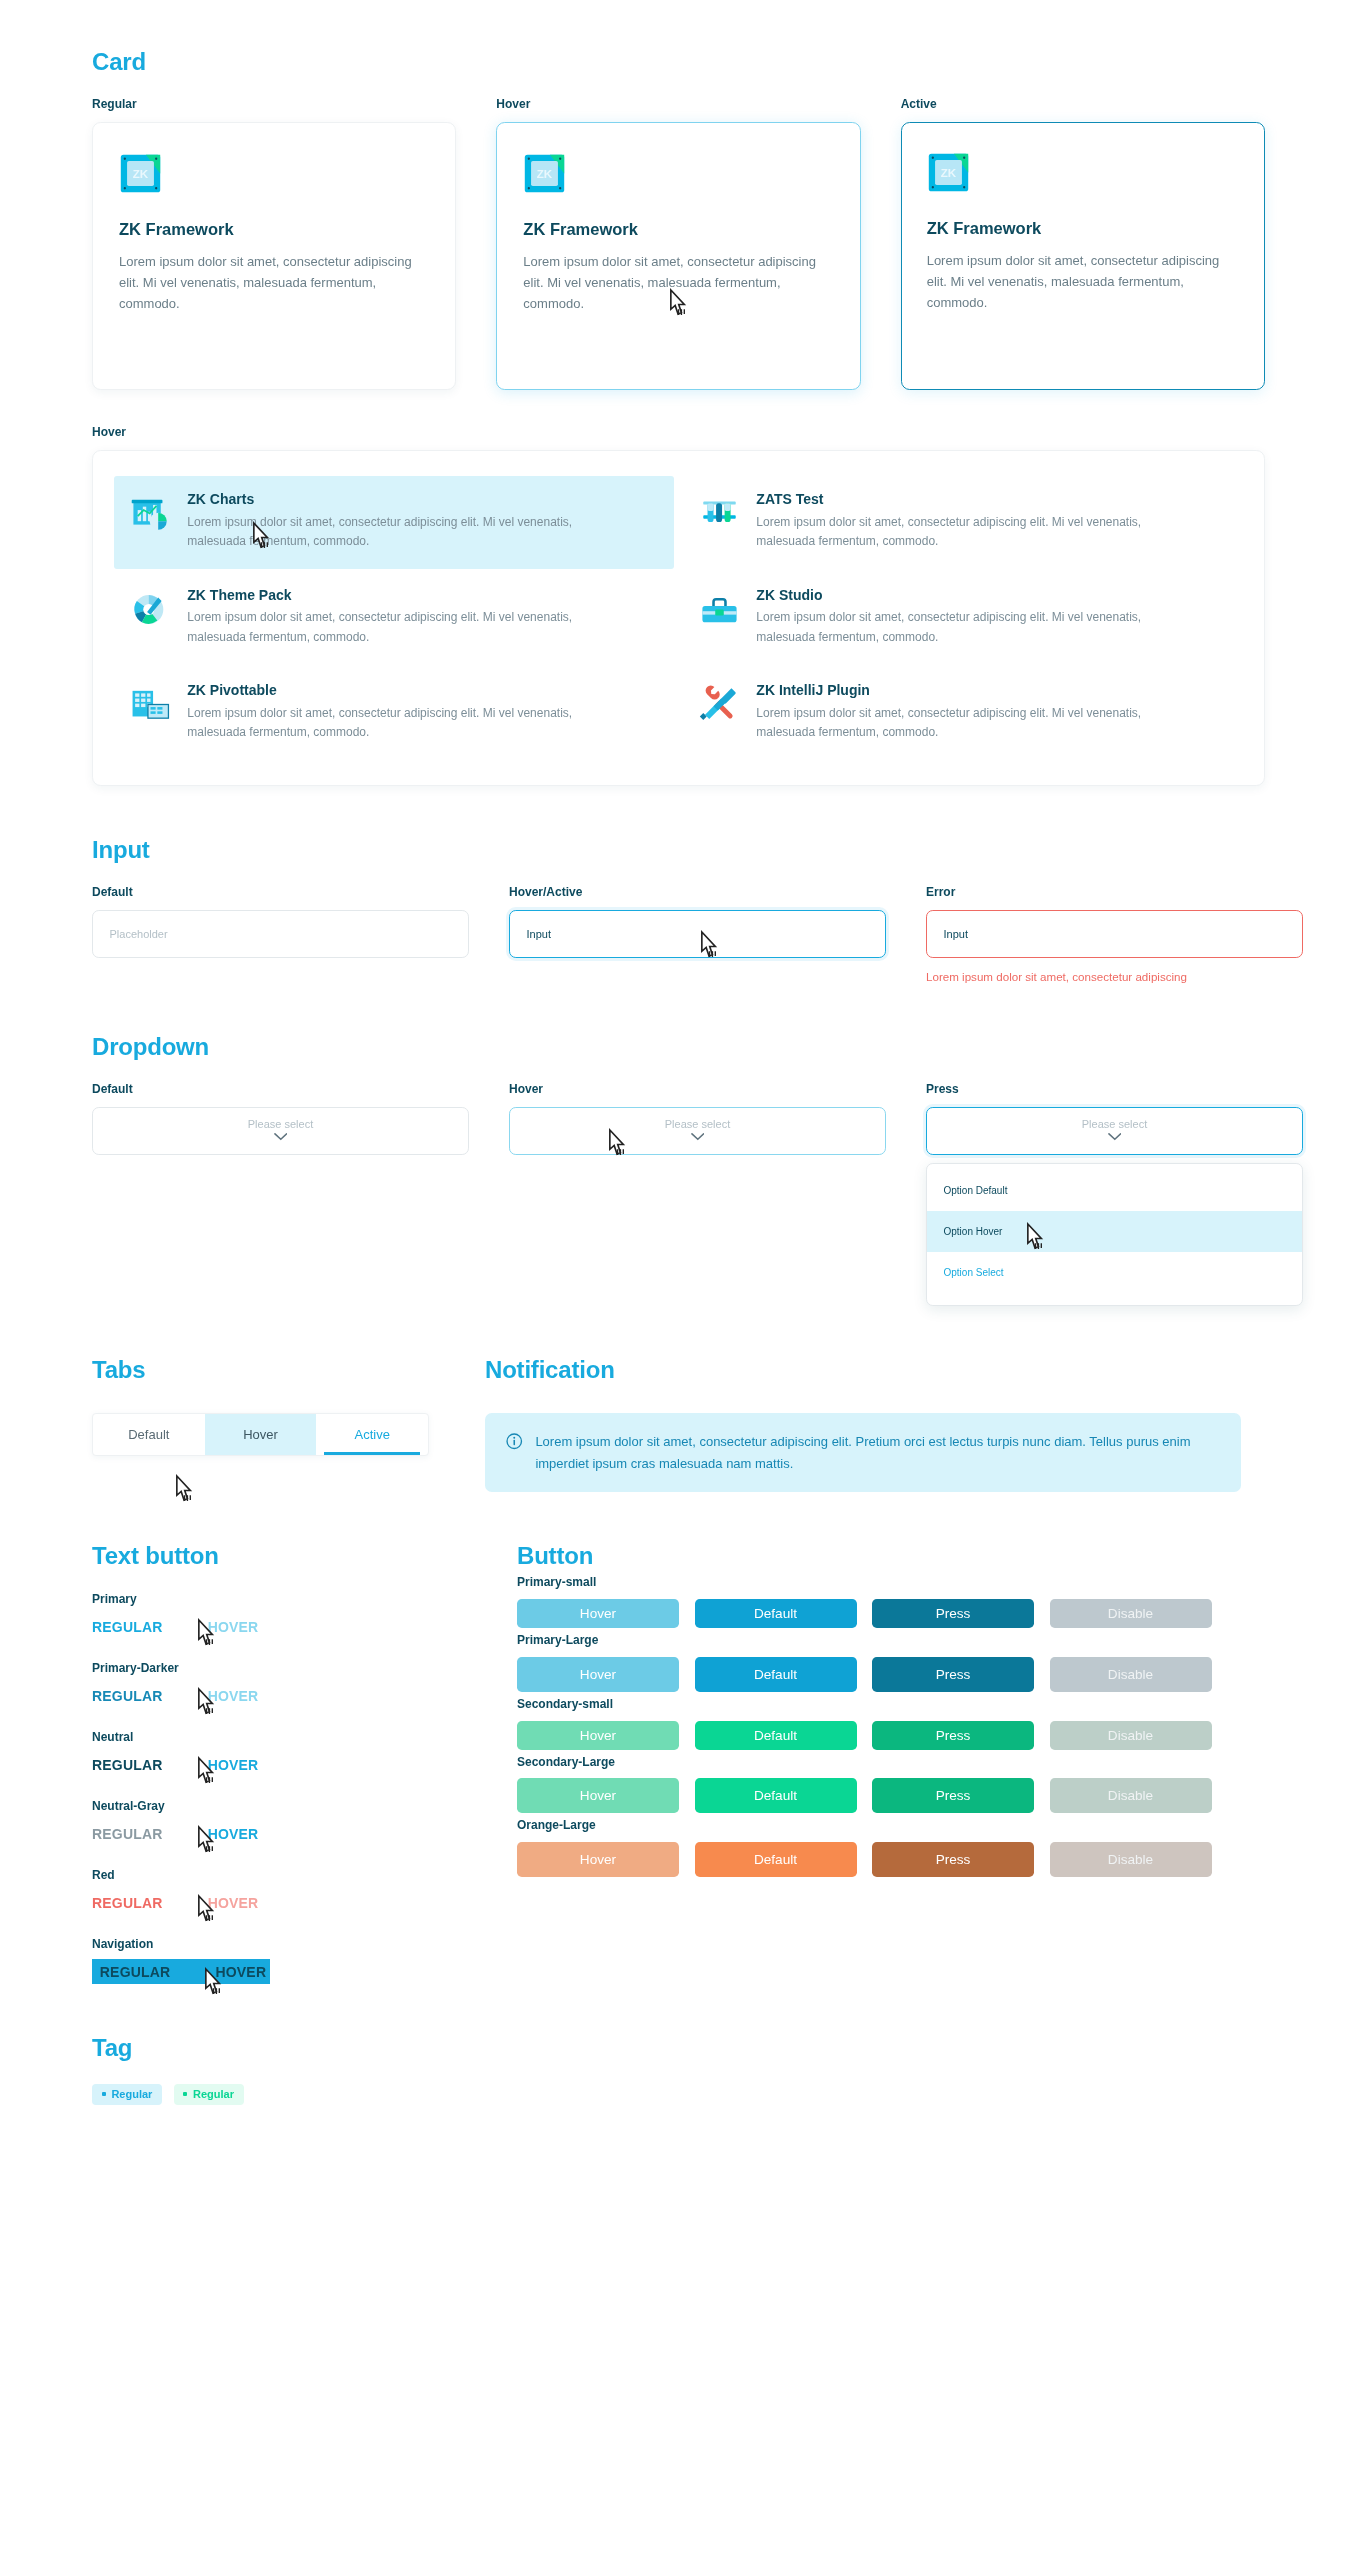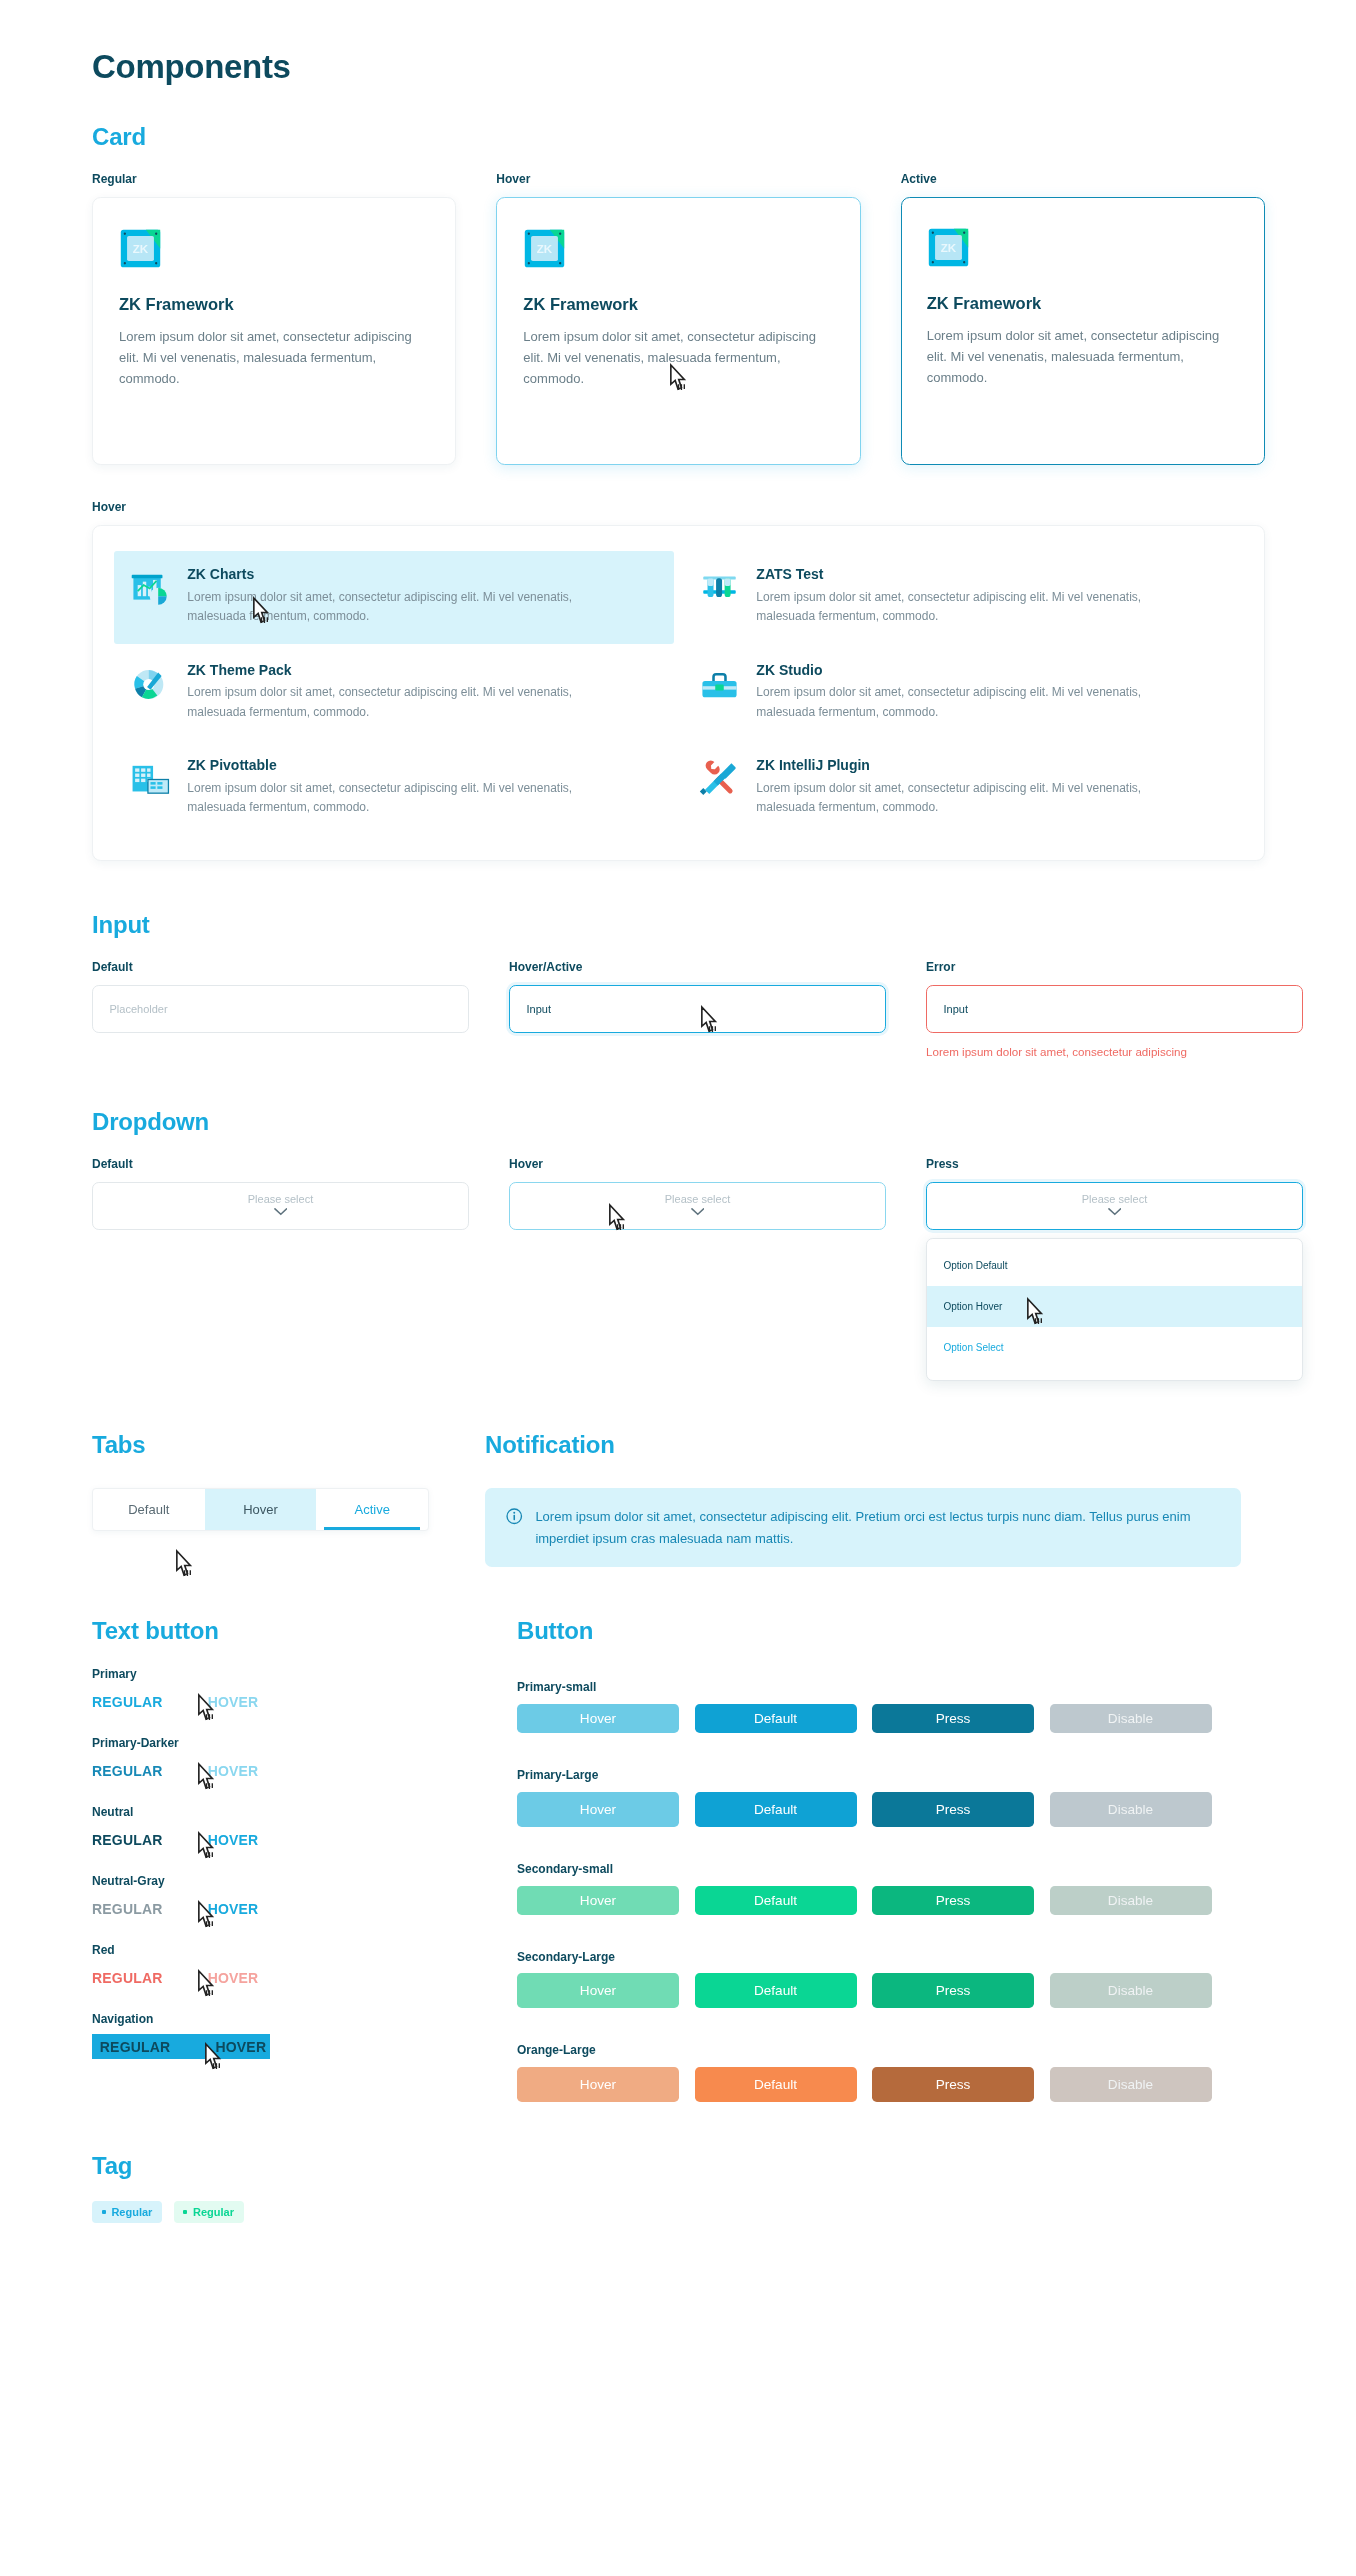--- a/index.html
+++ b/index.html
@@ -105,21 +105,21 @@
   .tb-row { display: flex; gap: 52px; }
   .tb-col { width: 377px; }
   .btn-col { width: 756px; }
   .tb-group { margin-top: 21.3px; }
   .tb-group .label-sm { display:block; margin-bottom: 8.7px; }
   .tb-pair { display: flex; gap: 45px; position: relative; height: 25px; align-items:center; }
   .tb-txt { font-size: 14px; font-weight: bold; letter-spacing: 0.2px; }
   .tb-nav { background: #18aade; padding: 3.9px 7.8px; display:flex; gap:45px; width: 178px; }
   .tb-nav .tb-txt { color: #0d4a5e; }
 
-  .btn-group { margin-top: 35px; }
+  .btn-group { margin-top: 5px; }
   .btn-group .label-sm { display:block; margin-bottom: 9.7px; }
   .btn-line { display: flex; gap: 15.5px; }
   .btn {
     width: 162px; border-radius: 4.8px; display:flex; align-items:center; justify-content:center;
     color:#fff; font-size: 13.6px;
   }
   .btn.small { height: 29px; }
   .btn.large { height: 35px; }
   .btn.dis { color: #f0f3f4; }
 
@@ -131,21 +131,20 @@
   
   .cursor { position: absolute; width: 25px; height: 31px; pointer-events:none; }
   .sec { margin-top: 50px; }
   .pos { position: relative; }
 </style>
 </head>
 <body>
 
 <div class="page">
 
-  <h1 class="page-title">Components</h1>
 
   <section class="card-section">
     <h2 class="section-title">Card</h2>
 
     <div class="card-row" id="card-row">
         <div class="card-col pos">
           <span class="label-sm">Regular</span>
        <div class="zcard regular">
          <svg class="zk-logo" viewBox="0 0 48 48">
               <rect x="2" y="3" width="44" height="42" rx="3" fill="#00b7e4"></rect>

